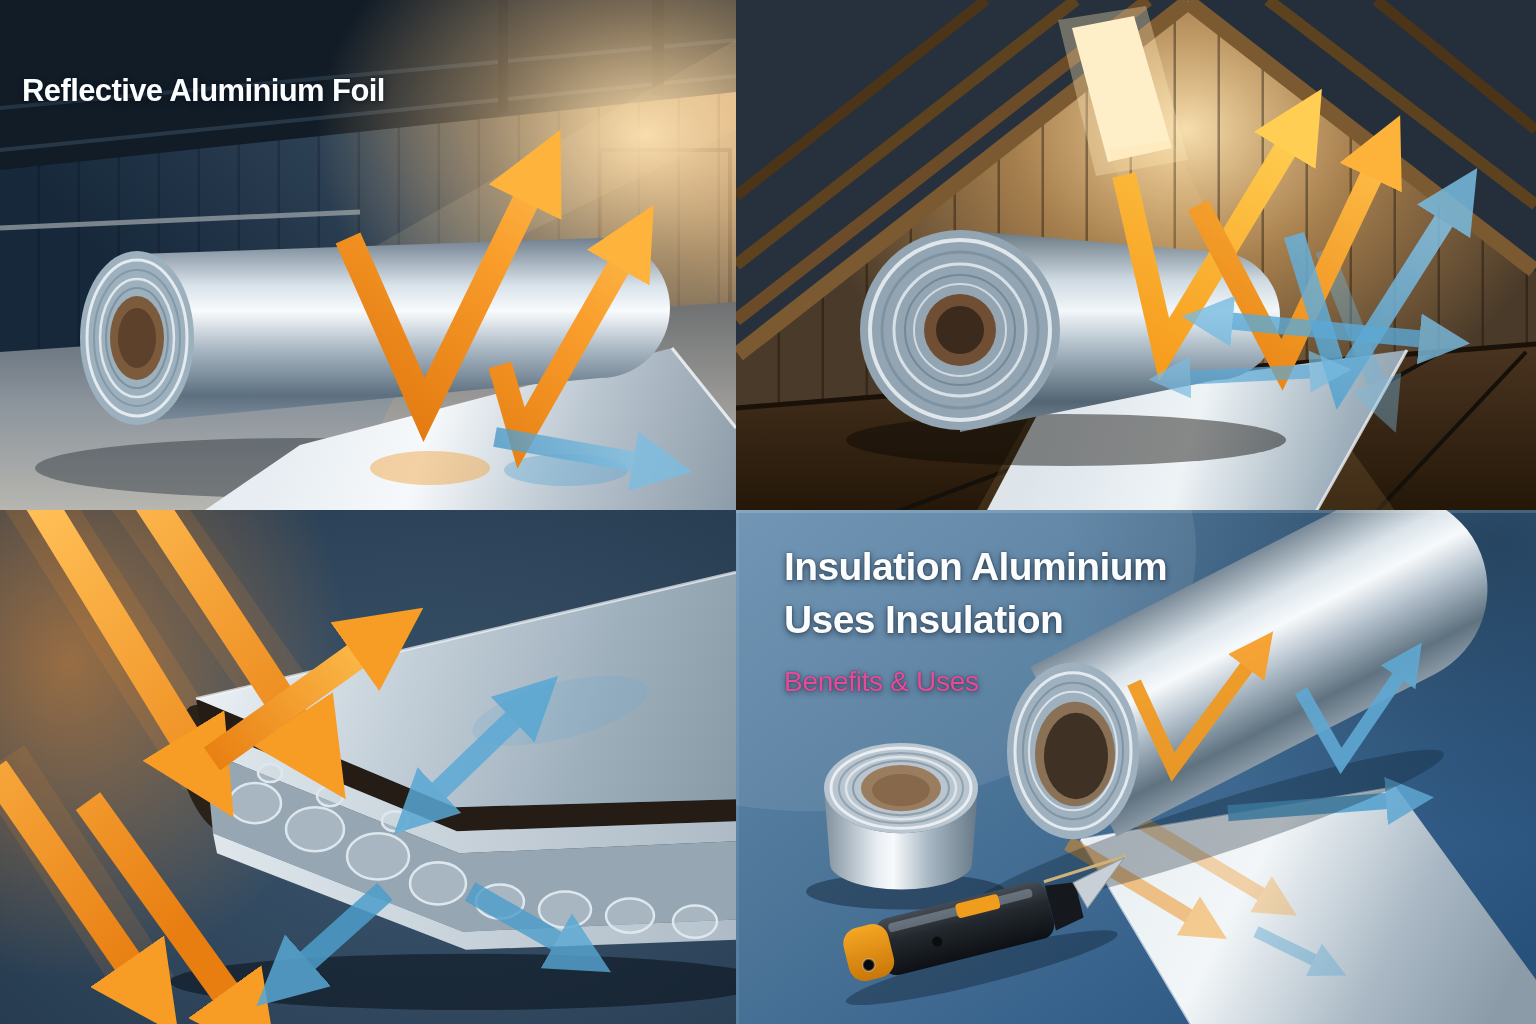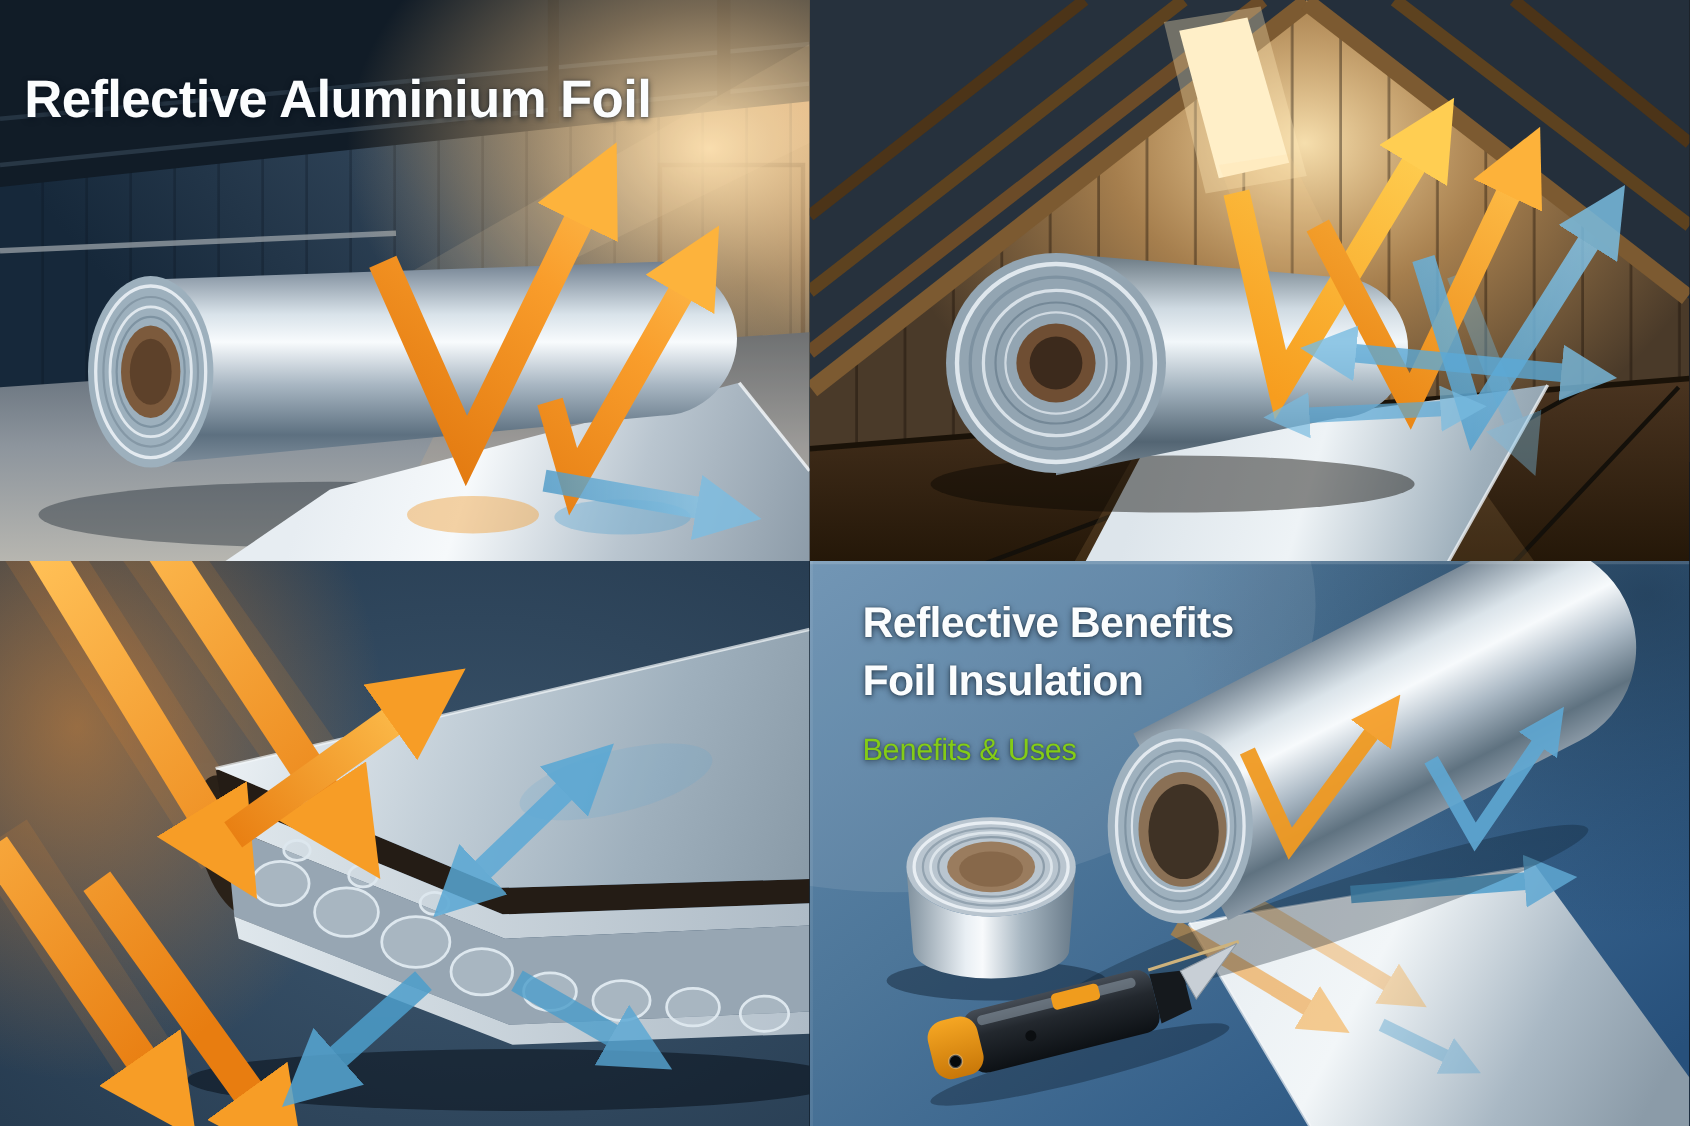--- a/index.html
+++ b/index.html
@@ -4,24 +4,24 @@
 <style>
   html,body{margin:0;padding:0;background:#0e1a26;}
   .collage{position:relative;width:1536px;height:1024px;overflow:hidden;
     font-family:"Liberation Sans",sans-serif;
     display:grid;grid-template-columns:736px 800px;grid-template-rows:510px 514px;}
   .panel{position:relative;overflow:hidden;}
   .panel svg{position:absolute;inset:0;width:100%;height:100%;display:block;}
   .headline{position:absolute;color:#fbfdfe;font-weight:700;letter-spacing:-0.6px;
     text-shadow:0 2px 6px rgba(6,16,28,.6),0 0 2px rgba(6,16,28,.45);}
   .headline .line{display:block;}
-  .tl-head{left:22px;top:62px;font-size:48px;line-height:57px;}
+  .tl-head{left:22px;top:62px;font-size:31px;line-height:57px;}
   .br-head{left:48px;top:30px;font-size:39px;line-height:53px;}
   .br-sub{display:block;margin-top:9px;font-size:28px;font-weight:500;letter-spacing:-0.3px;
-    color:#84cc16;}
+    color:#ec4899;}
   
   .p-br::after{content:"";position:absolute;inset:0;pointer-events:none;
     box-shadow:inset 0 3px 0 rgba(255,255,255,.14),inset 3px 0 0 rgba(255,255,255,.08);}
 </style>
 </head>
 <body>
 
 <div class="collage">
 
   <section class="panel p-tl">
@@ -422,19 +422,19 @@
         <rect x="20" y="-29" width="176" height="58" rx="14" fill="url(#brKnD)"></rect>
         <rect x="34" y="-23" width="148" height="9" rx="4" fill="rgba(160,175,188,0.45)"></rect>
         <rect x="-14" y="-27" width="46" height="54" rx="16" fill="url(#brKnOr)"></rect>
         <circle cx="6" cy="12" r="6" fill="#07090b" stroke="rgba(230,240,248,0.3)" stroke-width="2"></circle>
         <rect x="104" y="-26" width="44" height="15" rx="4" fill="#f09c1d"></rect>
         <circle cx="78" cy="6" r="5" fill="#0b0e11"></circle>
       </g>
     </svg>
 
     <div class="headline br-head">
-      <span class="line">Reflective Benefits</span>
-      <span class="line">Foil Insulation</span>
+      <span class="line">Insulation Aluminium</span>
+      <span class="line">Uses Insulation</span>
       <span class="br-sub">Benefits &amp; Uses</span>
     </div>
   </section>
 
 </div>
 
 </body></html>

